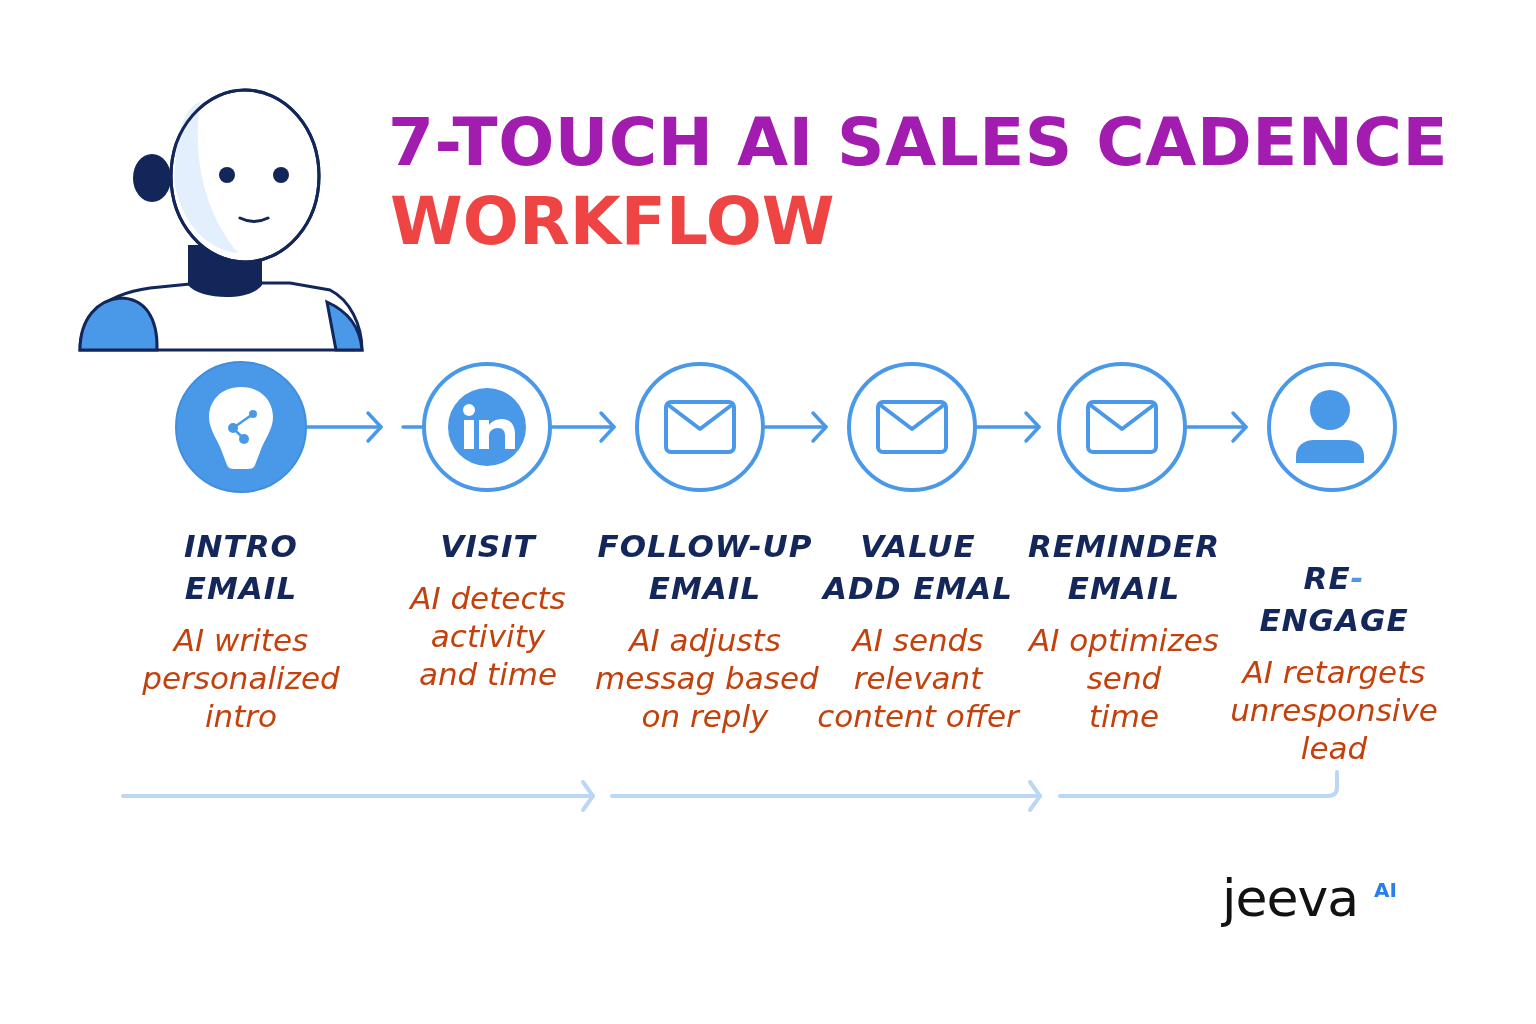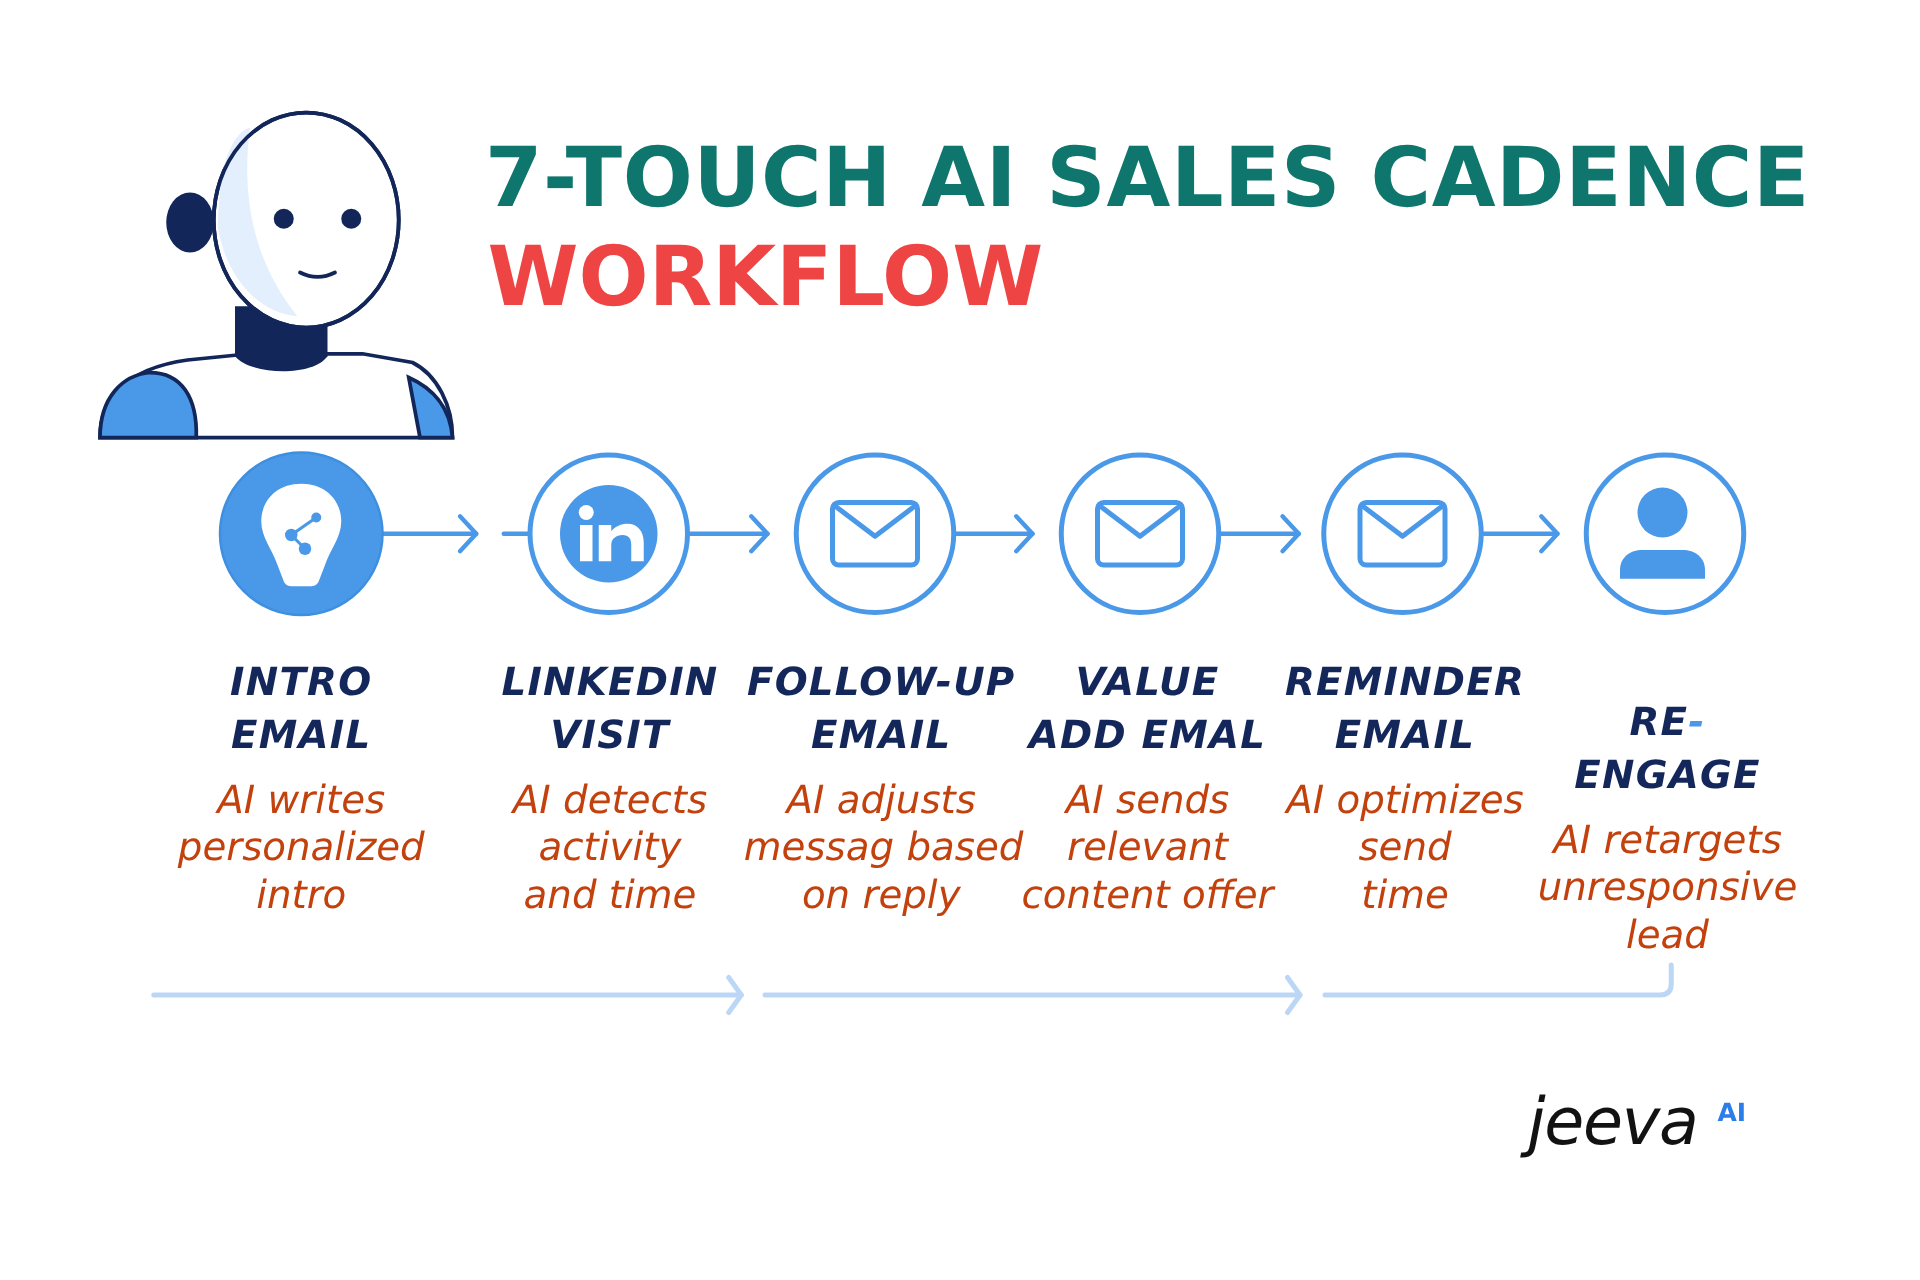--- a/index.html
+++ b/index.html
@@ -5,21 +5,21 @@
   html, body { margin: 0; padding: 0; }
   body {
     width: 1536px; height: 1024px; background: #ffffff;
     position: relative; overflow: hidden;
     font-family: "Liberation Sans", "DejaVu Sans", sans-serif;
   }
   .abs { position: absolute; }
   .robot { left: 60px; top: 80px; width: 320px; height: 280px; }
   .title1 {
     left: 388px; top: 104px; font-size: 66px; font-weight: 700;
-    color: #0f766e; letter-spacing: 0.5px; white-space: nowrap;
+    color: #a21caf; letter-spacing: 0.5px; white-space: nowrap;
     font-family: "DejaVu Sans", sans-serif;
     transform: scaleX(1.0); transform-origin: left top;
   }
   .title2 {
     left: 390px; top: 183px; font-size: 66px; font-weight: 700;
     color: #ef4444; white-space: nowrap;
     font-family: "DejaVu Sans", sans-serif;
   }
   .flow { left: 0; top: 355px; width: 1536px; height: 145px; }
   .step {
@@ -38,21 +38,21 @@
   }
   .step-desc span { display: block; white-space: nowrap; }
   .dash { color: #4a98e8; }
   .bottom { left: 100px; top: 760px; width: 1300px; height: 60px; }
   .logo {
     left: 1222px; top: 868px; height: 70px; width: 200px;
   }
   .logo-word {
     position: absolute; left: 0; top: 0; font-size: 52px;
     font-family: "DejaVu Sans", sans-serif; color: #121212;
-    letter-spacing: -1px; line-height: 60px; font-style: italic;
+    letter-spacing: -1px; line-height: 60px;
   }
   .logo-ai {
     position: absolute; left: 152px; top: 10px; font-size: 20px;
     font-family: "DejaVu Sans", sans-serif; color: #2b7de9; font-weight: 700;
   }
 </style>
 </head>
 <body>
 
 <svg class="abs robot" viewBox="60 80 320 280" width="320" height="280">
@@ -159,21 +159,20 @@
   </div>
   <div class="step-desc">
     <span>AI writes</span>
     <span>personalized</span>
     <span>intro</span>
   </div>
 </div>
 
 <div class="step" style="left:378px;">
   <div class="step-title">
-    <span>LINKEDIN</span>
     <span>VISIT</span>
   </div>
   <div class="step-desc">
     <span>AI detects</span>
     <span>activity</span>
     <span>and time</span>
   </div>
 </div>
 
 <div class="step" style="left:595px;">

